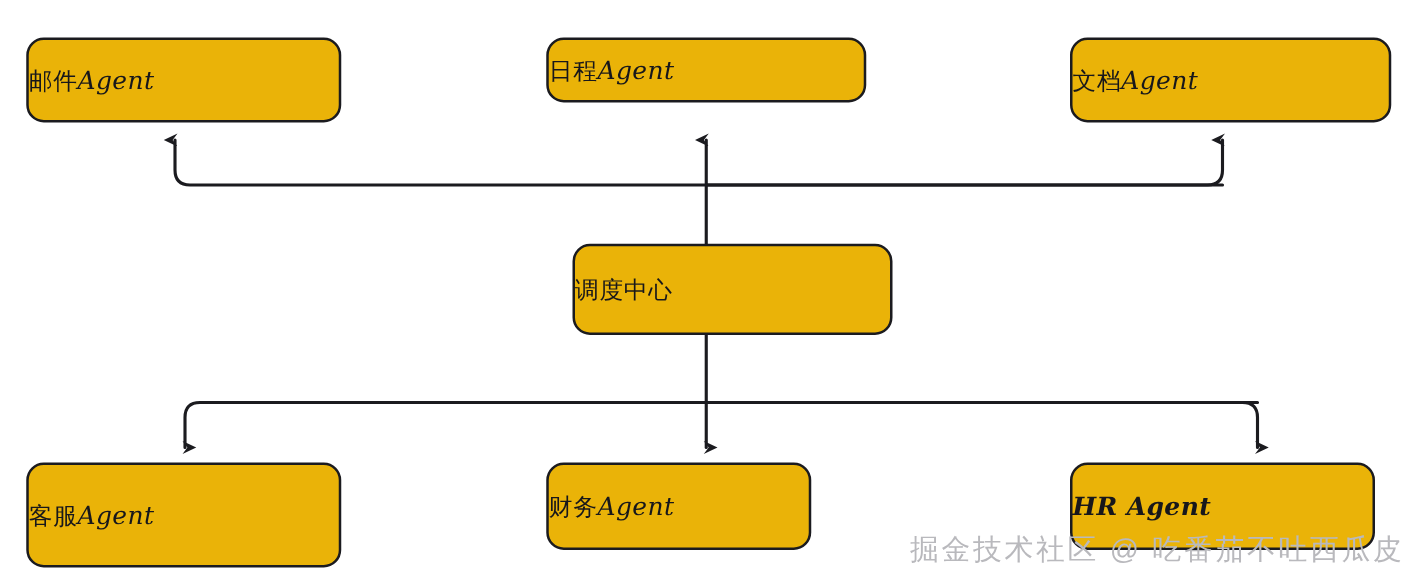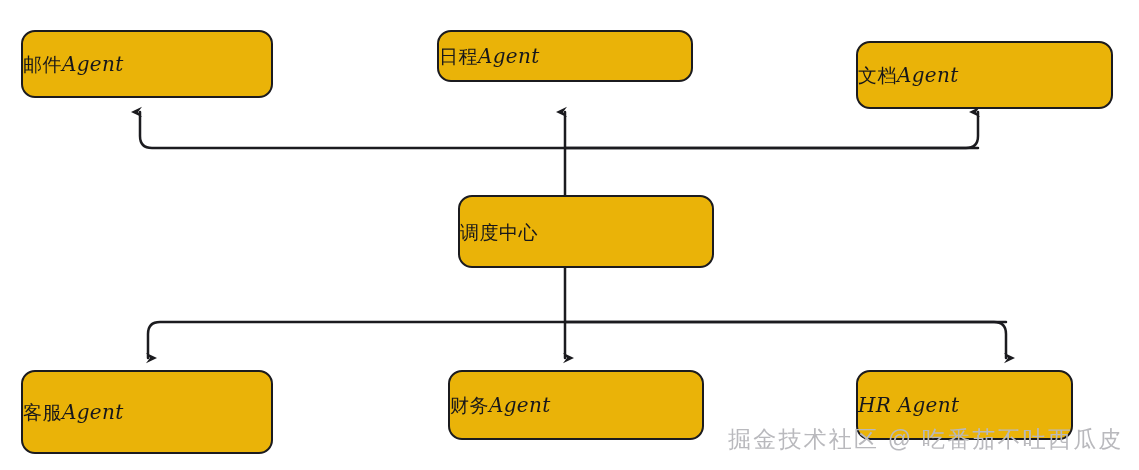--- a/index.html
+++ b/index.html
@@ -94,35 +94,35 @@
   </svg>
 
   <div class="node" style="left:21px;  top:30px;  width:252px; height:68px;">
     <span class="node-label"><span>邮件</span><span class="latin">Agent</span></span>
   </div>
 
   <div class="node" style="left:437px; top:30px;  width:256px; height:52px;">
     <span class="node-label"><span>日程</span><span class="latin">Agent</span></span>
   </div>
 
-  <div class="node" style="left:856px; top:41px;  width:257px; height:68px;">
+  <div class="node" style="left:856px; top:30px;  width:257px; height:68px;">
     <span class="node-label"><span>文档</span><span class="latin">Agent</span></span>
   </div>
 
   <div class="node" style="left:437px; top:195px; width:256px; height:73px;margin-left:21px;">
     <span class="node-label"><span>调度中心</span><span class="latin"></span></span>
   </div>
 
   <div class="node" style="left:21px;  top:370px; width:252px; height:84px;">
     <span class="node-label"><span>客服</span><span class="latin">Agent</span></span>
   </div>
 
-  <div class="node" style="left:448px; top:370px; width:256px; height:70px;">
+  <div class="node" style="left:437px; top:370px; width:212px; height:70px;">
     <span class="node-label"><span>财务</span><span class="latin">Agent</span></span>
   </div>
 
-  <div class="node" style="left:856px; top:370px; width:217px; height:70px;">
+  <div class="node" style="left:856px; top:370px; width:244px; height:70px;font-weight:bold;">
     <span class="node-label"><span></span><span class="latin">HR Agent</span></span>
   </div>
 
   <div class="watermark">掘金技术社区 @ 吃番茄不吐西瓜皮</div>
 
 </div>
 
 </body></html>

